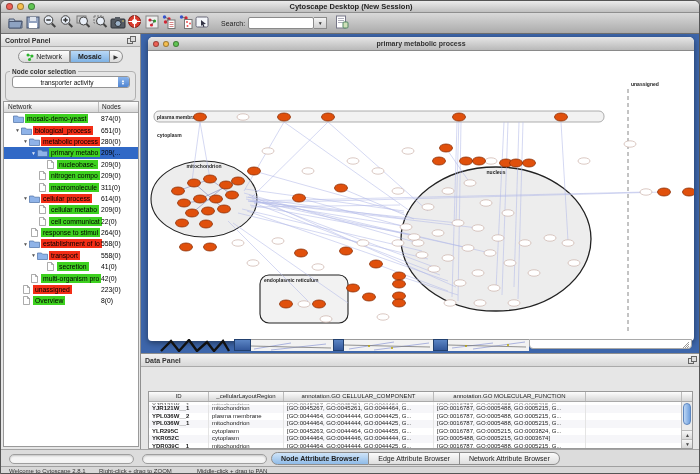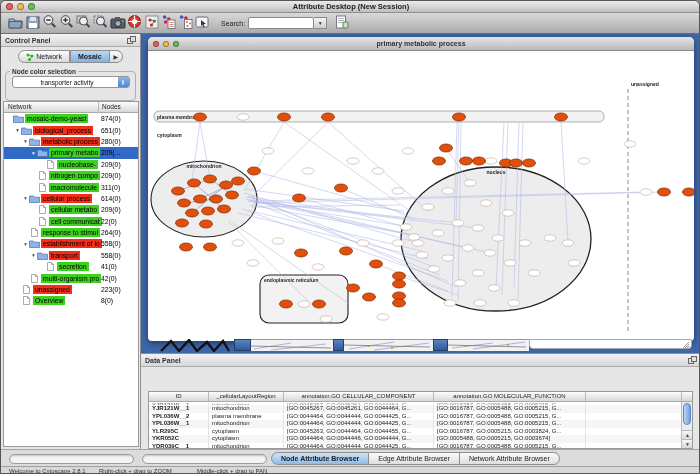--- a/index.html
+++ b/index.html
@@ -112,21 +112,21 @@
 <body>
 
 <div class="screen">
 
   <div class="titlebar">
     <div class="lights">
       <span class="light l-red"></span>
       <span class="light l-yellow"></span>
       <span class="light l-green"></span>
     </div>
-    <div class="win-title">Attribute Desktop (New Session)</div>
+    <div class="win-title">Cytoscape Desktop (New Session)</div>
   </div>
 
   <div class="toolbar">
     <span id="tb-icons"><span class="tb-icon">
           <svg width="15" height="13">
             <path d="M1 3h5l1 2h7v7H1z" fill="#aebccf" stroke="#4d5a74"></path>
             <path d="M1 5.5h13L12.5 12H1z" fill="#8ea3c2" stroke="#4d5a74"></path>
           </svg>
         </span><span class="tb-icon">
           <svg width="14" height="13">

